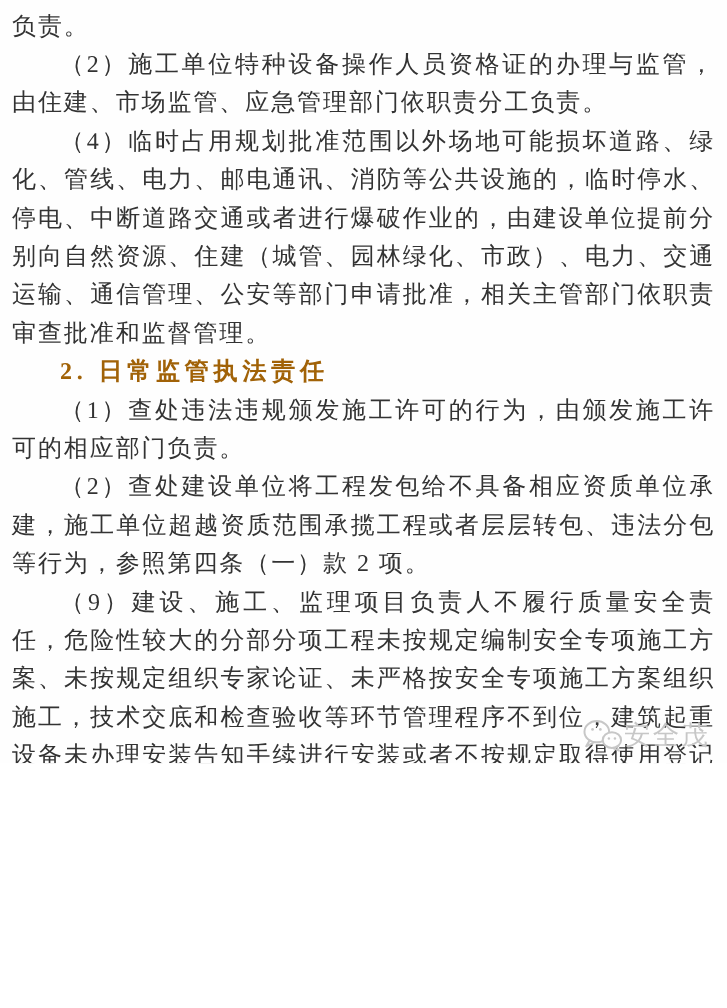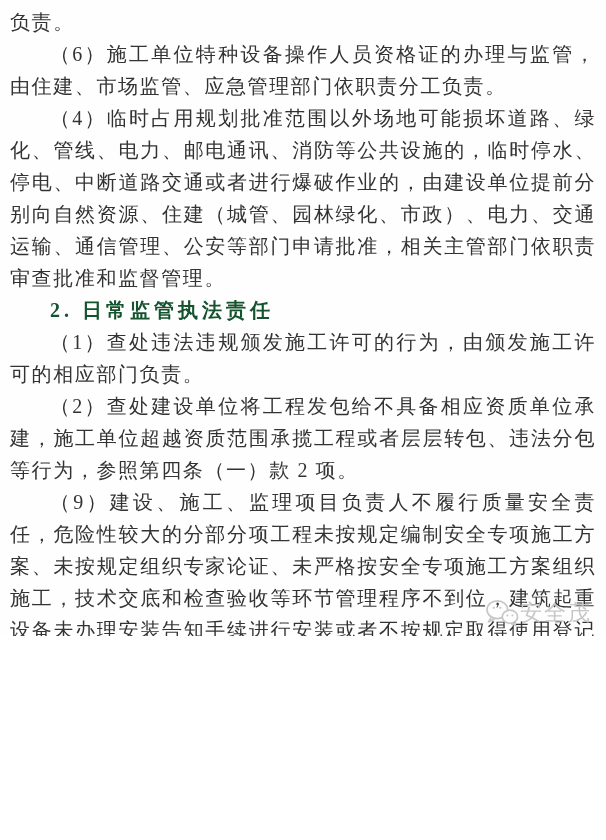--- a/index.html
+++ b/index.html
@@ -28,21 +28,21 @@
     text-justify: inter-character;
   }
   .para {
     margin: 0;
   }
   .para.indent {
     text-indent: 2em;
   }
   .para.heading {
     font-weight: bold;
-    color: #14532d;
+    color: #a16207;
     letter-spacing: 4px;
   }
   .footer {
     position: absolute;
     top: 755px;
     left: 0;
     width: 100%;
     height: 20px;
   }
   .page-number {
@@ -73,21 +73,21 @@
     font-family: "Liberation Sans", "DejaVu Sans", sans-serif;
   }
 </style>
 </head>
 <body>
 
 <div class="page">
 
   <div class="body-text">
     <p class="para">负责。</p>
-    <p class="para indent">（6）施工单位特种设备操作人员资格证的办理与监管，由住建、市场监管、应急管理部门依职责分工负责。</p>
+    <p class="para indent">（2）施工单位特种设备操作人员资格证的办理与监管，由住建、市场监管、应急管理部门依职责分工负责。</p>
     <p class="para indent">（4）临时占用规划批准范围以外场地可能损坏道路、绿化、管线、电力、邮电通讯、消防等公共设施的，临时停水、停电、中断道路交通或者进行爆破作业的，由建设单位提前分别向自然资源、住建（城管、园林绿化、市政）、电力、交通运输、通信管理、公安等部门申请批准，相关主管部门依职责审查批准和监督管理。</p>
     <p class="para indent heading">2. 日常监管执法责任</p>
     <p class="para indent">（1）查处违法违规颁发施工许可的行为，由颁发施工许可的相应部门负责。</p>
     <p class="para indent">（2）查处建设单位将工程发包给不具备相应资质单位承建，施工单位超越资质范围承揽工程或者层层转包、违法分包等行为，参照第四条（一）款 2 项。</p>
     <p class="para indent">（9）建设、施工、监理项目负责人不履行质量安全责任，危险性较大的分部分项工程未按规定编制安全专项施工方案、未按规定组织专家论证、未严格按安全专项施工方案组织施工，技术交底和检查验收等环节管理程序不到位，建筑起重设备未办理安装告知手续进行安装或者不按规定取得使用登记证，不执行安</p>
   </div>
 
   <div class="footer">
     <span class="page-number">40</span>
   </div>

